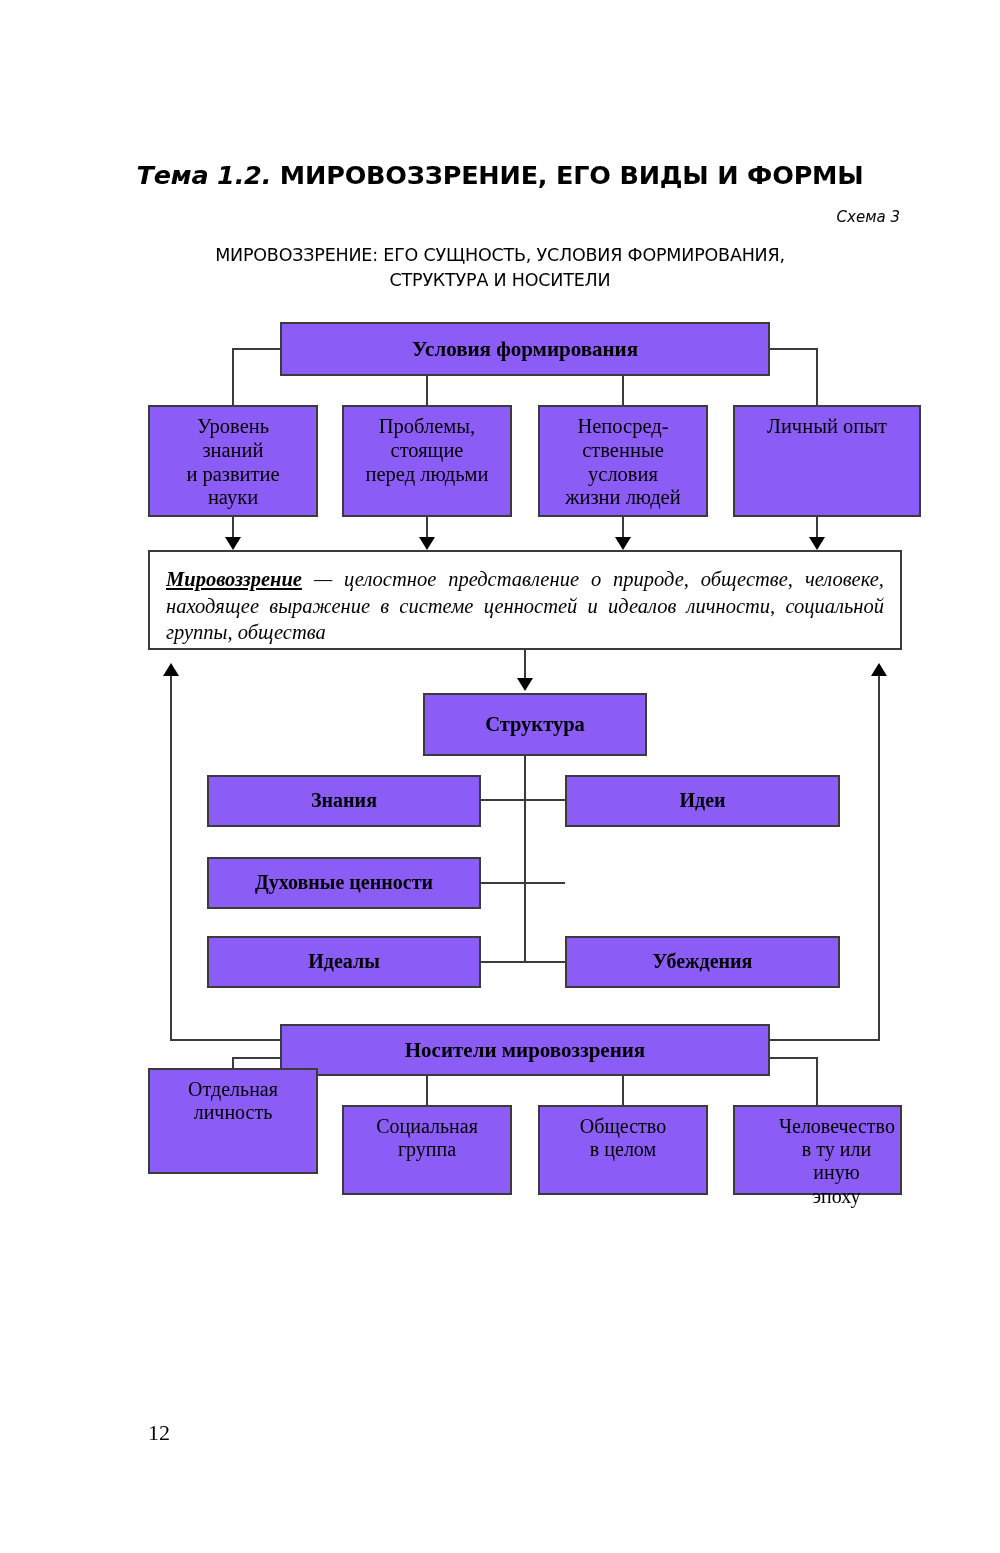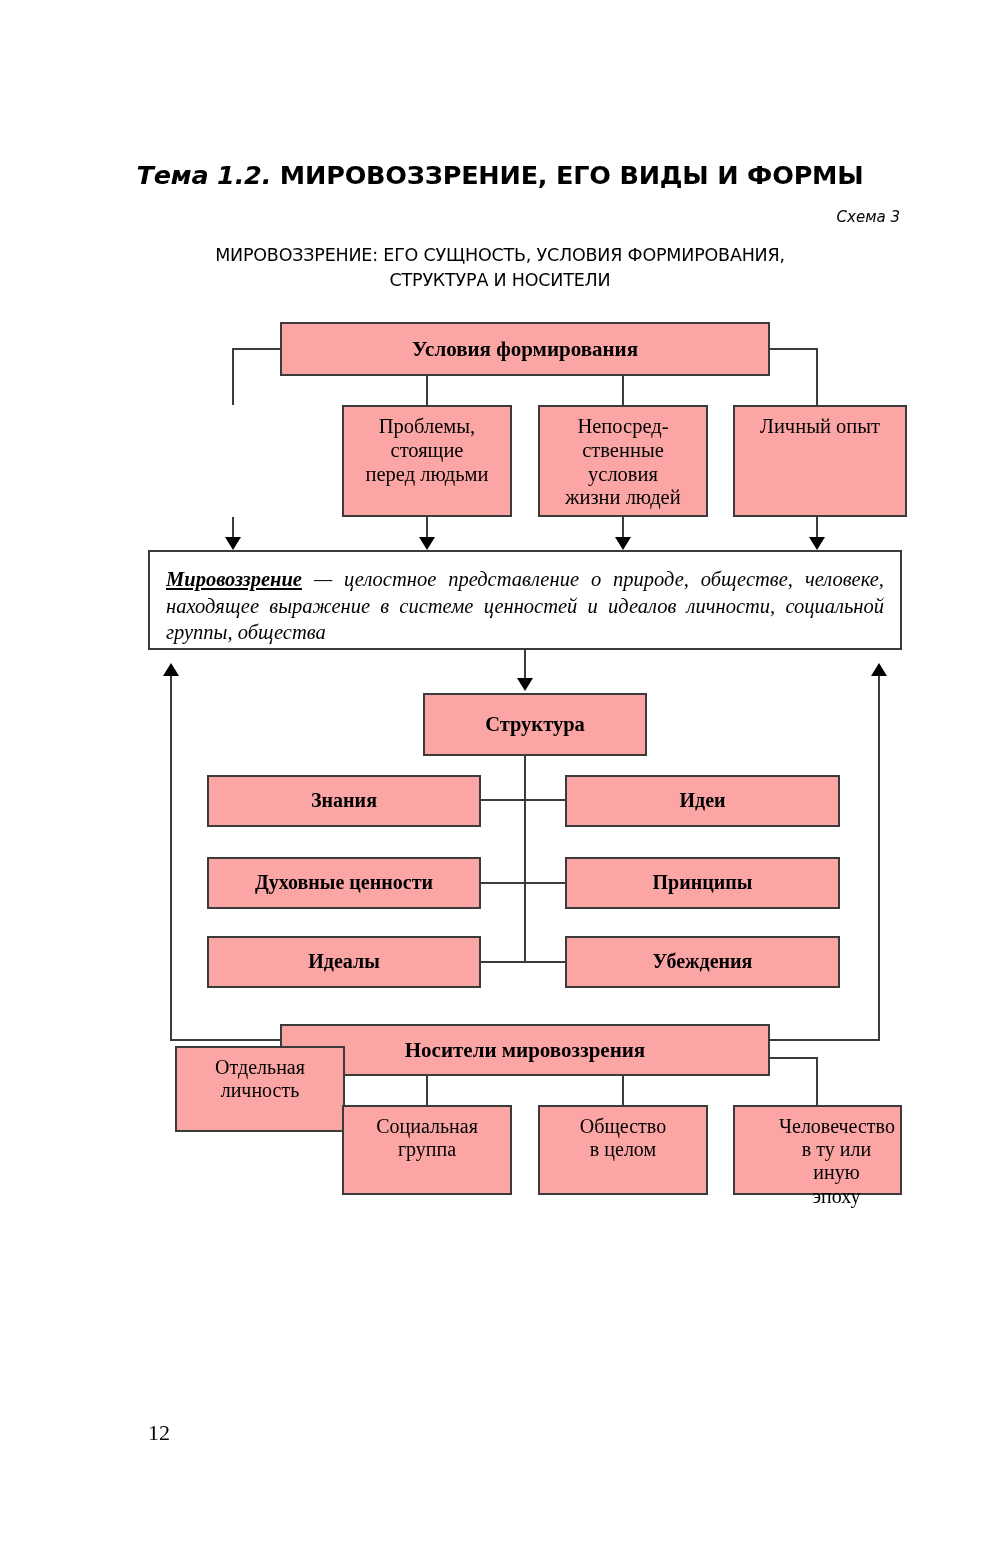--- a/index.html
+++ b/index.html
@@ -55,21 +55,21 @@
   
   #diagram {
     position: absolute;
     left: 0; top: 0;
     width: 1000px; height: 1553px;
   }
 
   .box {
     position: absolute;
     border: 2px solid #3b3b3b;
-    background: #fca5a5;
+    background: #8b5cf6;
     display: flex;
     align-items: center;
     justify-content: center;
     text-align: center;
     line-height: 1.16;
     z-index: 3;
   }
   .box.top-align {
     align-items: flex-start;
     padding-top: 8px;
@@ -138,32 +138,38 @@
 
   <div class="ln h" style="left:233px; top:348px; width:49px;"></div>
   <div class="ln v" style="left:232px; top:348px; height:57px;"></div>
 
   <div class="ln h" style="left:768px; top:348px; width:50px;"></div>
   <div class="ln v" style="left:816px; top:348px; height:57px;"></div>
 
   <div class="ln v" style="left:426px; top:375px; height:30px;"></div>
   <div class="ln v" style="left:622px; top:375px; height:30px;"></div>
 
+  <div class="box cond top-align" style="left:148px; top:405px; width:170px; height:112px;">
+    <span class="txt" style="white-space:pre-line;">Уровень
+знаний
+и развитие
+науки</span>
+  </div>
   <div class="box cond top-align" style="left:342px; top:405px; width:170px; height:112px;">
     <span class="txt" style="white-space:pre-line;">Проблемы,
 стоящие
 перед людьми</span>
   </div>
   <div class="box cond top-align" style="left:538px; top:405px; width:170px; height:112px;">
     <span class="txt" style="white-space:pre-line;">Непосред-
 ственные
 условия
 жизни людей</span>
   </div>
-  <div class="box cond top-align" style="left:733px; top:405px; width:174px; height:112px;">
+  <div class="box cond top-align" style="left:733px; top:405px; width:188px; height:112px;">
     <span class="txt" style="white-space:pre-line;">Личный опыт</span>
   </div>
 
   <div class="ln v" style="left:232px; top:517px; height:22px;"></div>
   <div class="arrow-down" style="left:225px; top:537px;"></div>
 
   <div class="ln v" style="left:426px; top:517px; height:22px;"></div>
   <div class="arrow-down" style="left:419px; top:537px;"></div>
 
   <div class="ln v" style="left:622px; top:517px; height:22px;"></div>
@@ -194,23 +200,20 @@
   </div>
   <div class="box struct-item" style="left:207px; top:857px; width:274px; height:52px;">
     <span class="txt">Духовные ценности</span>
   </div>
   <div class="box struct-item" style="left:207px; top:936px; width:274px; height:52px;">
     <span class="txt">Идеалы</span>
   </div>
 
   <div class="box struct-item" style="left:565px; top:775px; width:275px; height:52px;">
     <span class="txt">Идеи</span>
-  </div>
-  <div class="box struct-item" style="left:565px; top:857px; width:275px; height:52px;">
-    <span class="txt">Принципы</span>
   </div>
   <div class="box struct-item" style="left:565px; top:936px; width:275px; height:52px;">
     <span class="txt">Убеждения</span>
   </div>
 
   <div class="box hdr" style="left:280px; top:1024px; width:490px; height:52px;">
     <span class="txt">Носители мировоззрения</span>
   </div>
 
   <div class="ln h" style="left:170px; top:1039px; width:112px;"></div>
@@ -221,21 +224,21 @@
   <div class="ln v" style="left:878px; top:676px; height:364px;"></div>
   <div class="arrow-up" style="left:871px; top:663px;"></div>
 
   <div class="ln h" style="left:233px; top:1057px; width:49px;"></div>
   <div class="ln v" style="left:232px; top:1057px; height:48px;"></div>
   <div class="ln h" style="left:768px; top:1057px; width:50px;"></div>
   <div class="ln v" style="left:816px; top:1057px; height:48px;"></div>
   <div class="ln v" style="left:426px; top:1076px; height:29px;"></div>
   <div class="ln v" style="left:622px; top:1076px; height:29px;"></div>
 
-  <div class="box carrier top-align" style="left:148px; top:1046px; width:170px; height:86px;margin-left:27px;">
+  <div class="box carrier top-align" style="left:148px; top:1068px; width:170px; height:106px;">
     <span class="txt" style="white-space:pre-line;">Отдельная
 личность</span>
   </div>
   <div class="box carrier top-align" style="left:342px; top:1105px; width:170px; height:90px;">
     <span class="txt" style="white-space:pre-line;">Социальная
 группа</span>
   </div>
   <div class="box carrier top-align" style="left:538px; top:1105px; width:170px; height:90px;">
     <span class="txt" style="white-space:pre-line;">Общество
 в целом</span>

